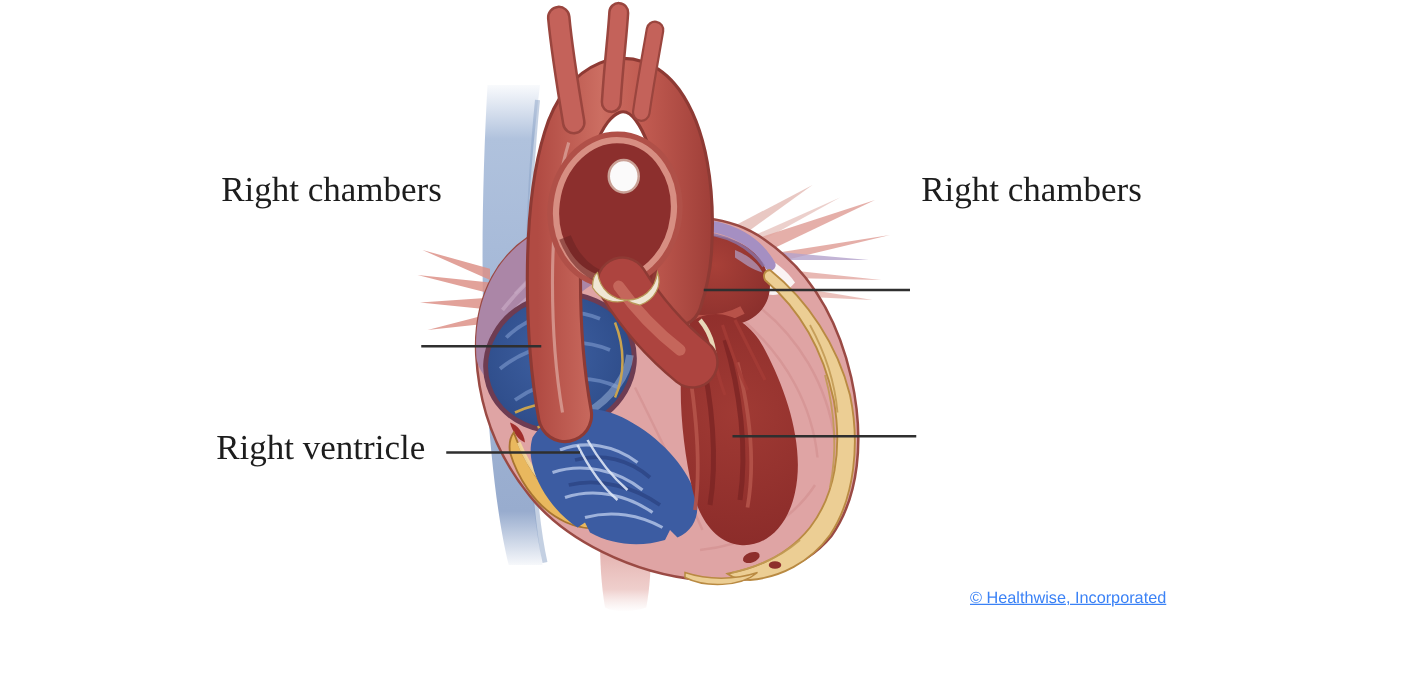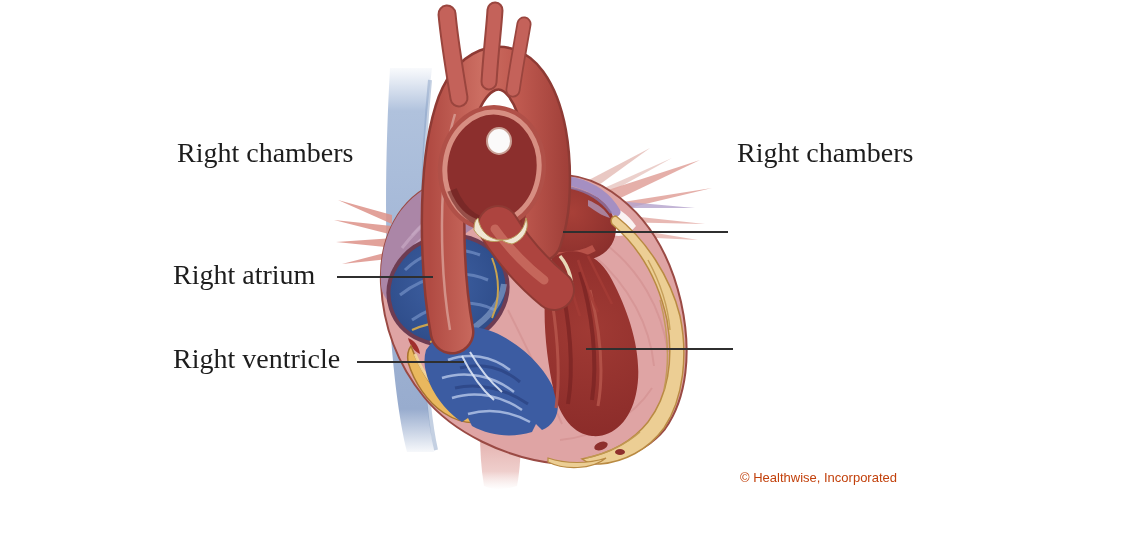--- a/index.html
+++ b/index.html
@@ -1,22 +1,22 @@
 <!DOCTYPE html>
 <html><head>
 <meta charset="utf-8">
 <style>
   html,body{margin:0;padding:0;background:#fff;}
   .stage{position:relative;width:1140px;height:540px;background:#ffffff;overflow:hidden;
          font-family:"Liberation Serif","DejaVu Serif",serif;}
   .stage svg{position:absolute;left:0;top:0;}
   .label{position:absolute;font-size:28px;line-height:28px;color:#1d1d1d;white-space:nowrap;}
   .leader{position:absolute;height:2px;background:#2f2f2f;}
-  .credit{position:absolute;left:740px;top:470px;font-family:"Liberation Sans","DejaVu Sans",sans-serif;
-          font-size:13px;color:#c2410c;white-space:nowrap;}
+  .credit{position:absolute;left:776px;top:470px;font-family:"Liberation Sans","DejaVu Sans",sans-serif;
+          font-size:13px;color:#3b82f6;white-space:nowrap;text-decoration:underline;}
 </style>
 </head>
 <body>
 
 <div class="stage">
 
   <svg width="1140" height="540" viewBox="0 0 1140 540">
     <defs>
       <linearGradient id="gSvc" gradientUnits="userSpaceOnUse" x1="0" y1="64" x2="0" y2="456">
         <stop offset="0" stop-color="#b6c6e0" stop-opacity="0"></stop>
@@ -231,17 +231,16 @@
     </g>
   </svg>
 
   <div class="leader" style="left:337px;top:276px;width:96px"></div>
   <div class="leader" style="left:357px;top:361px;width:107px"></div>
   <div class="leader" style="left:563px;top:231px;width:165px"></div>
   <div class="leader" style="left:586px;top:348px;width:147px"></div>
 
   <div class="label" style="left:177px;top:139px">Right chambers</div>
   <div class="label" style="left:737px;top:139px">Right chambers</div>
-  <div class="label" style="left:173px;top:261px">Right atrium</div>
   <div class="label" style="left:173px;top:345px">Right ventricle</div>
 
   <div class="credit">© Healthwise, Incorporated</div>
 </div>
 
 </body></html>

